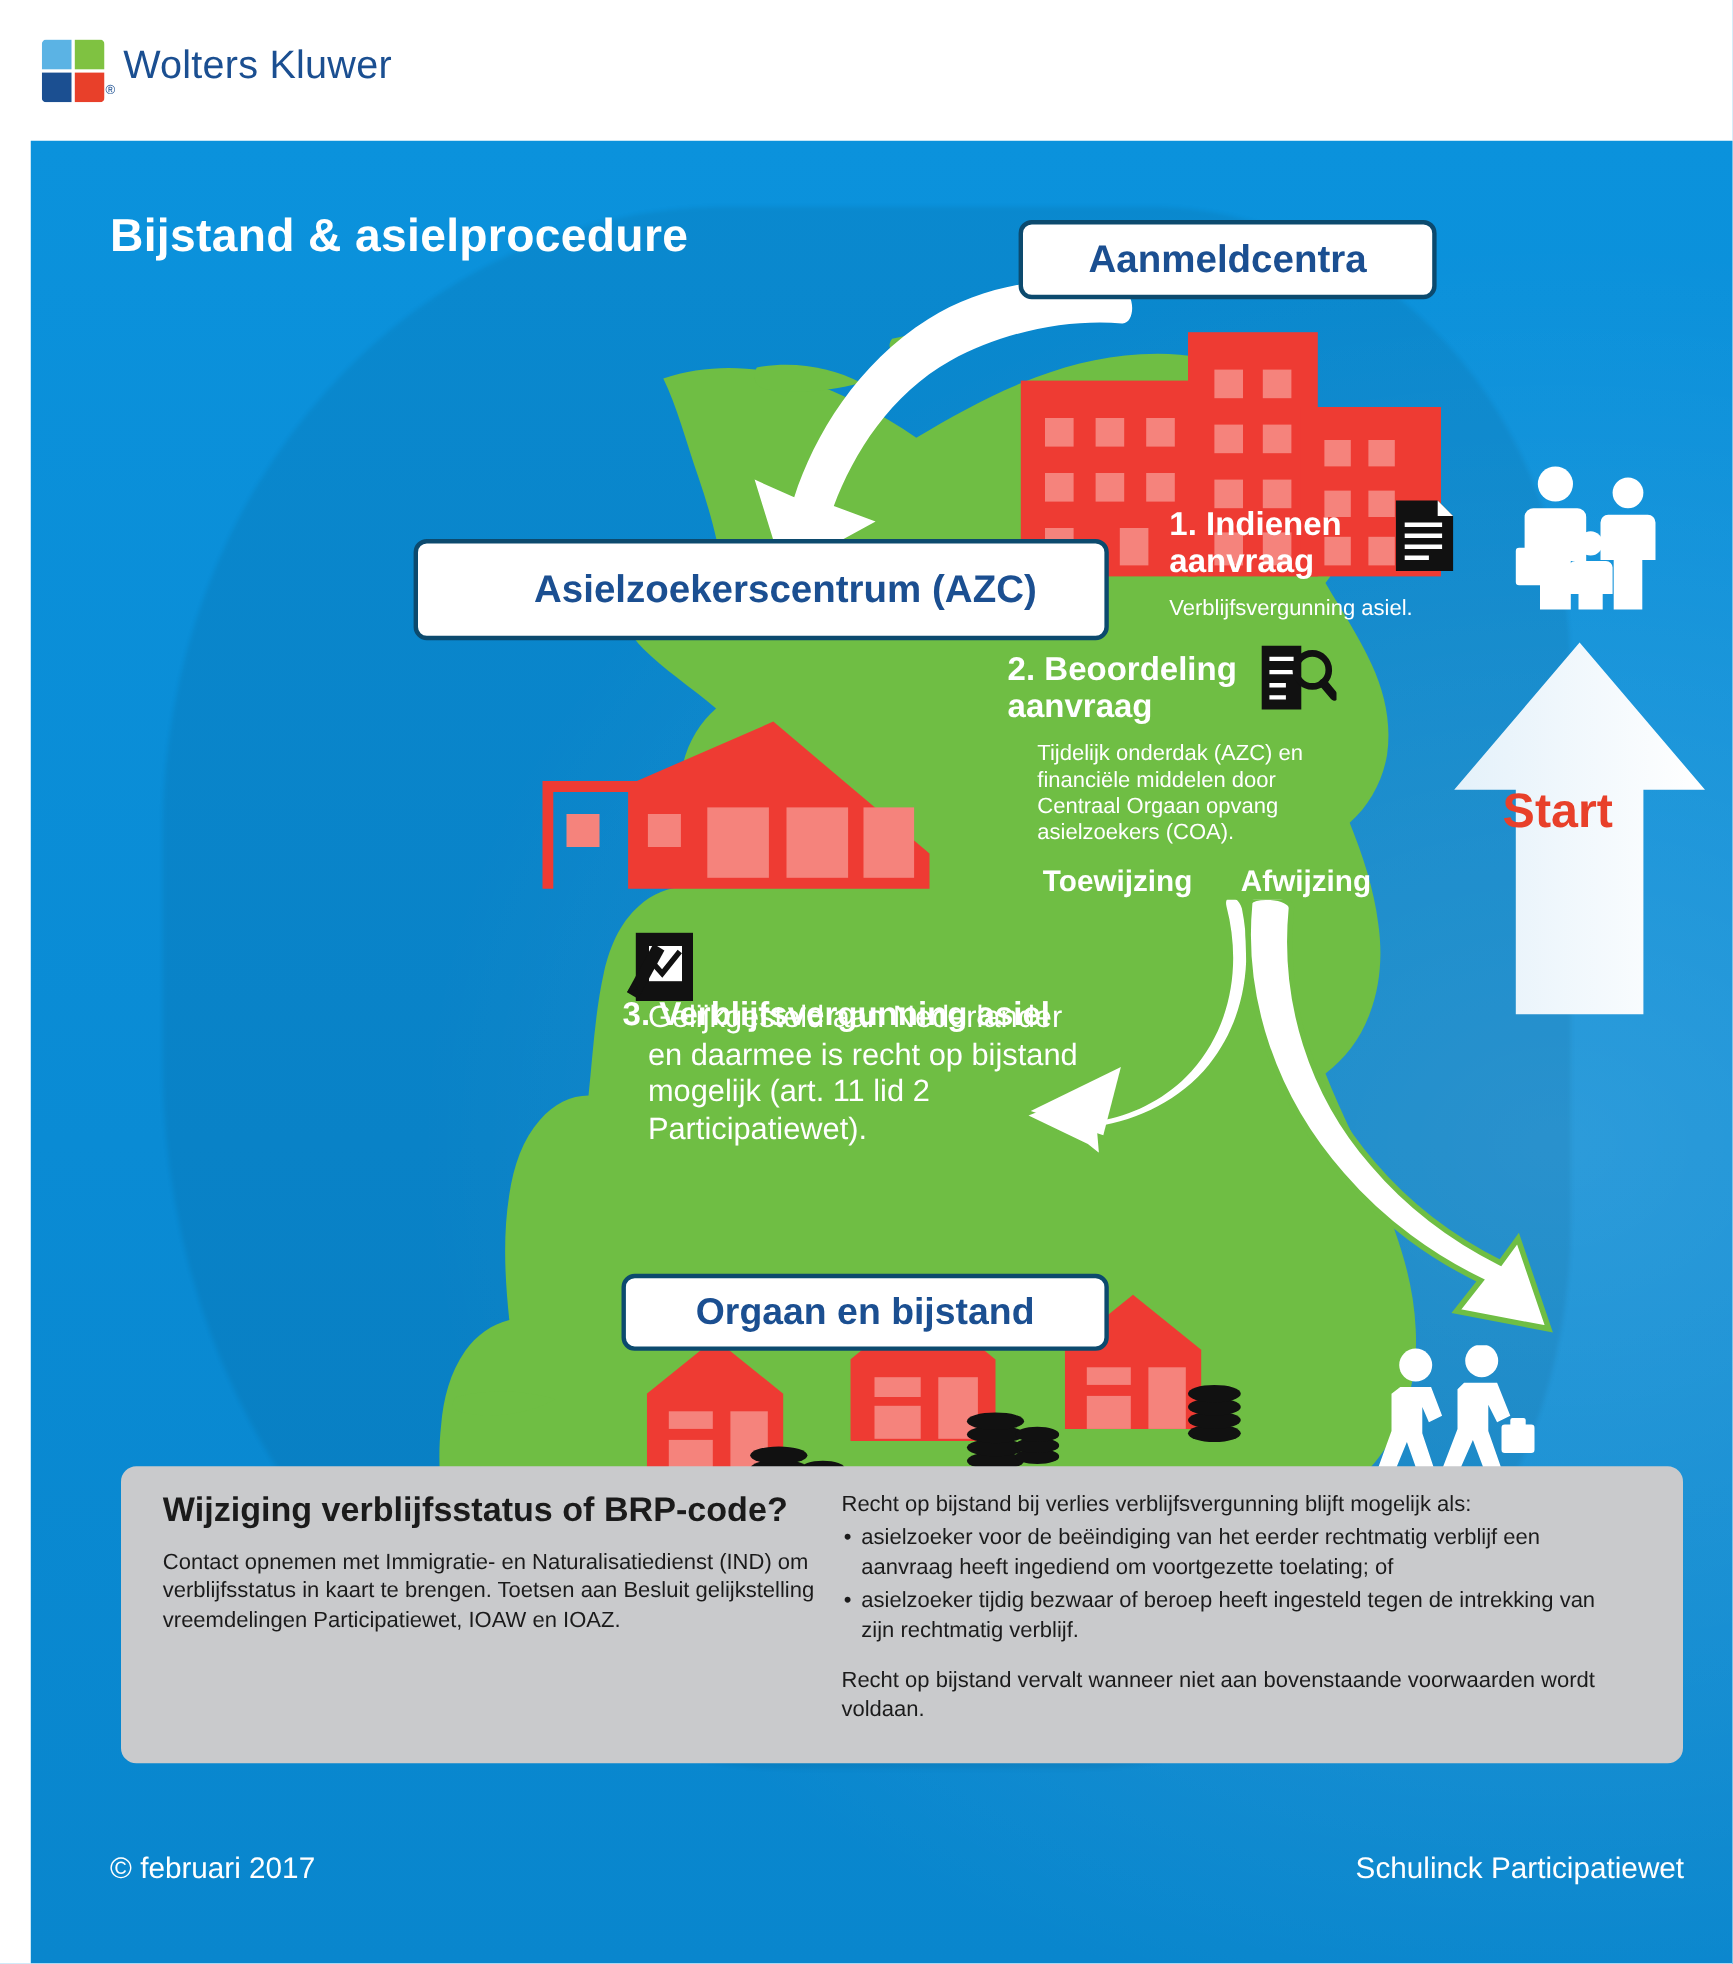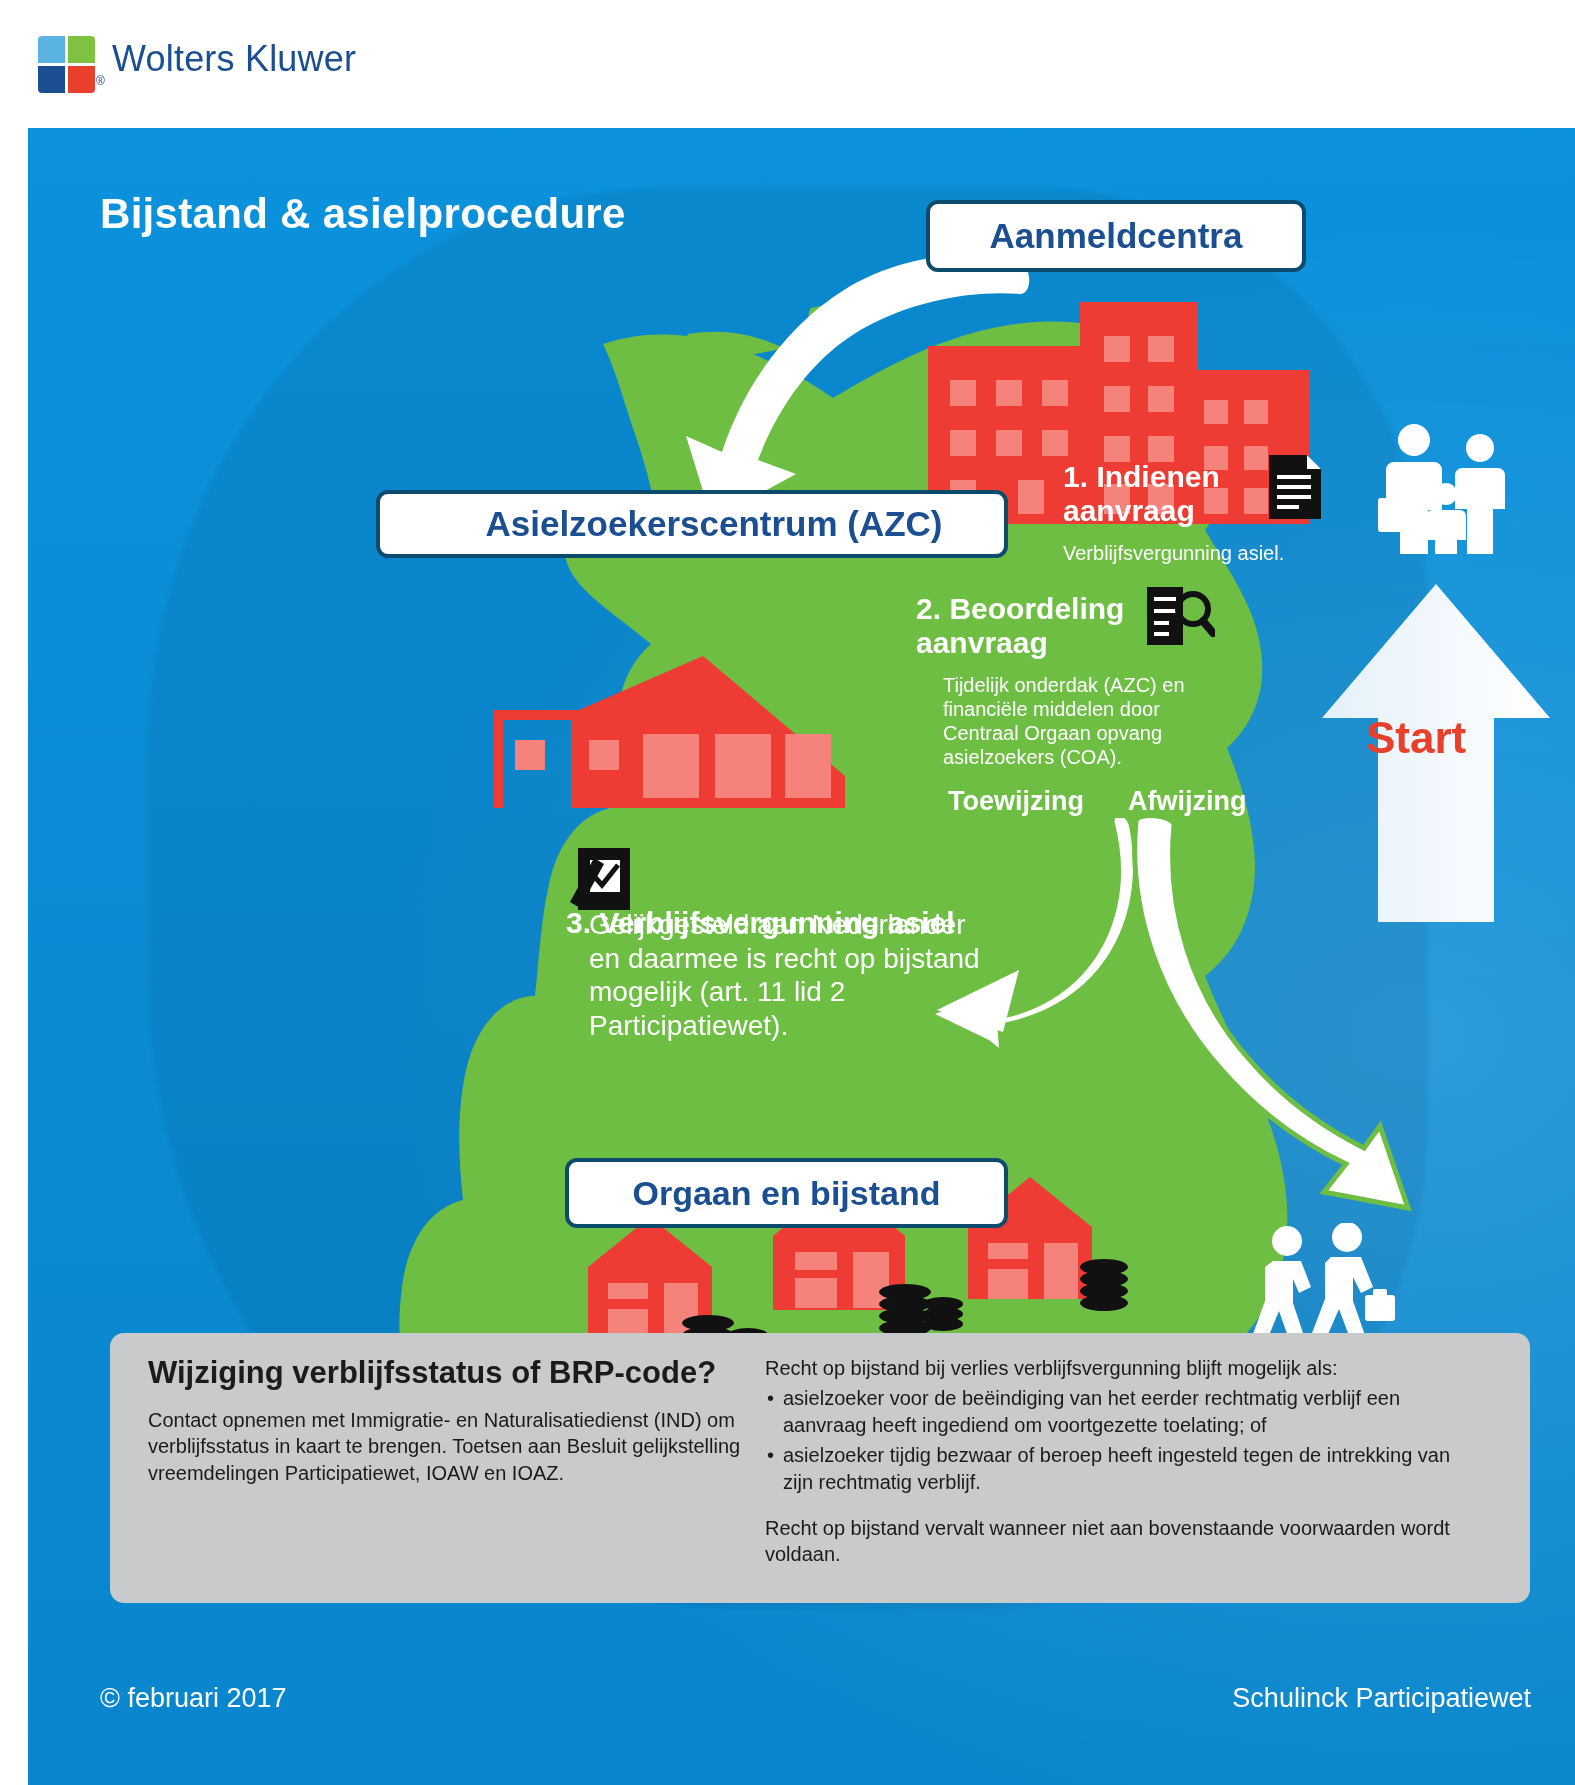--- a/index.html
+++ b/index.html
@@ -112,21 +112,21 @@
     box-sizing: border-box;
     white-space: nowrap;
   }
   #box-aanmeld {
     left: 898px; top: 72px;
     width: 380px; height: 72px;
     font-size: 35px;
   }
   #box-azc {
     left: 348px; top: 362px;
-    width: 632px; height: 68px;
+    width: 632px; height: 92px;
     font-size: 35px;
     padding-left: 44px;
   }
   #box-woning {
     left: 537px; top: 1030px;
     width: 443px; height: 70px;
     font-size: 34px;
   }
 
   

